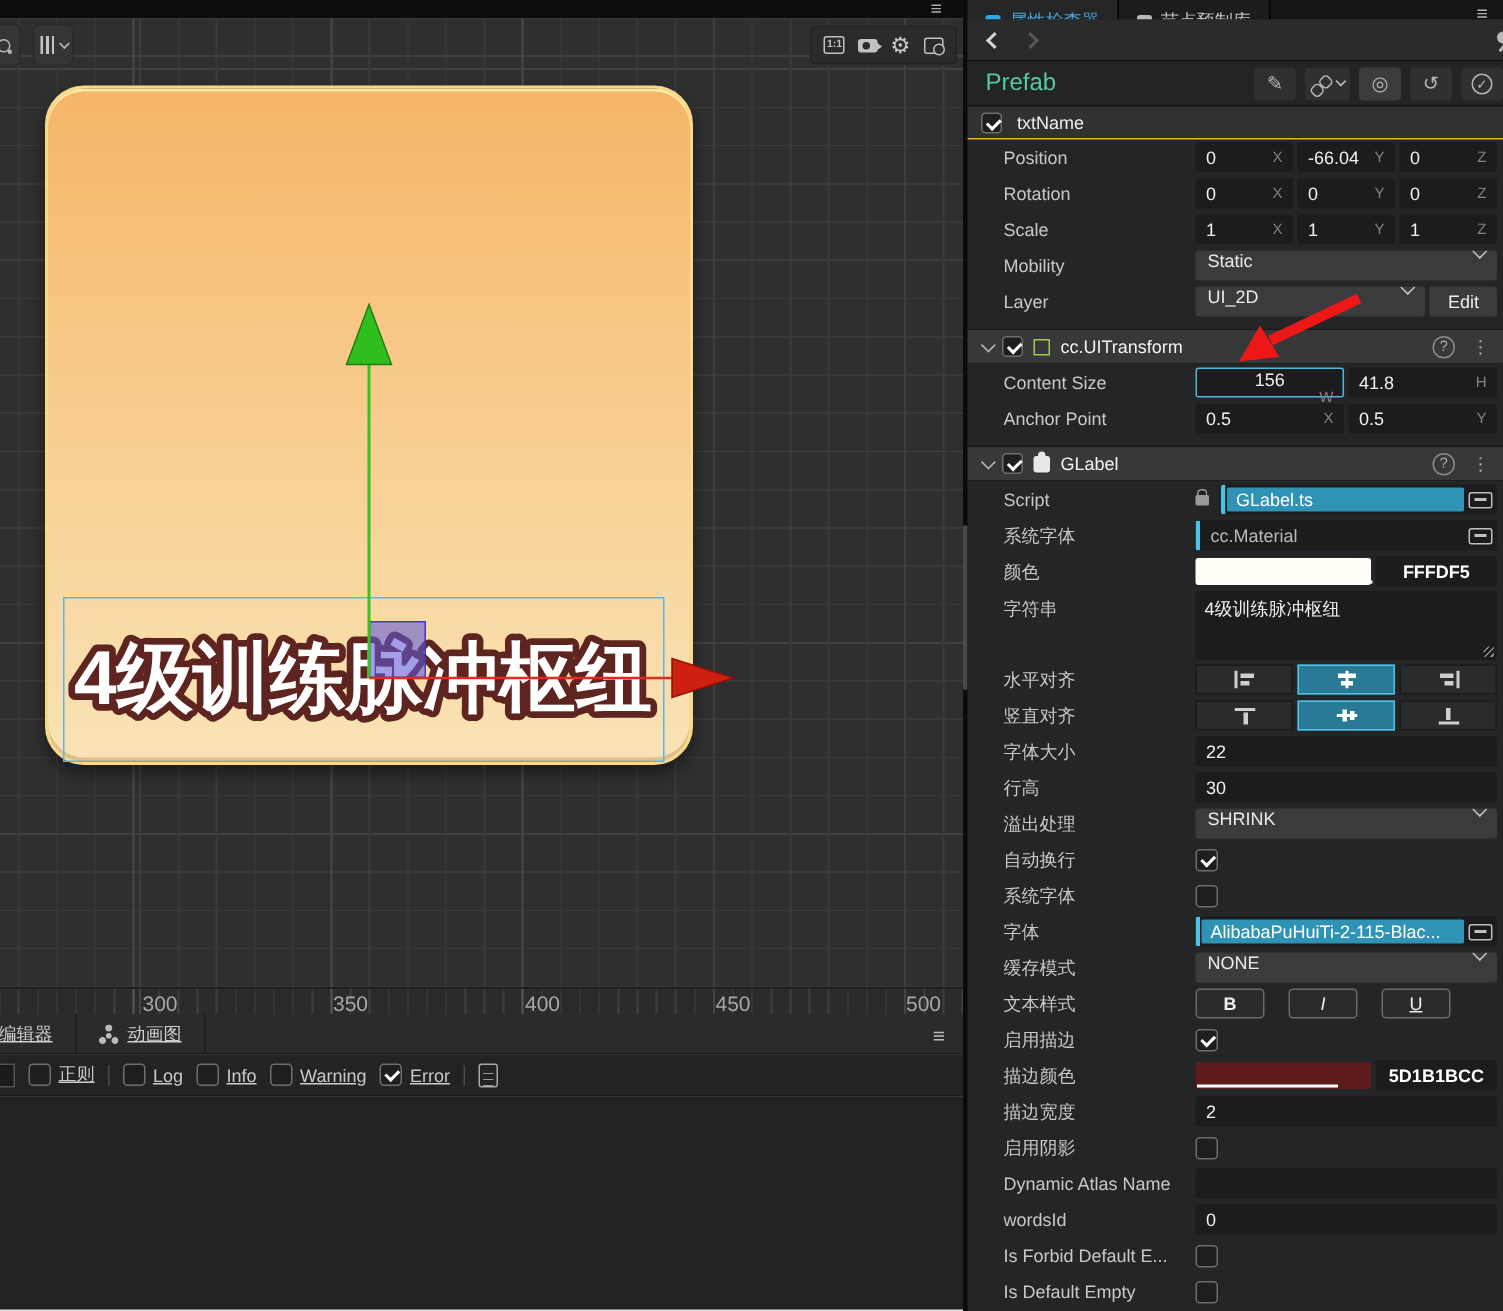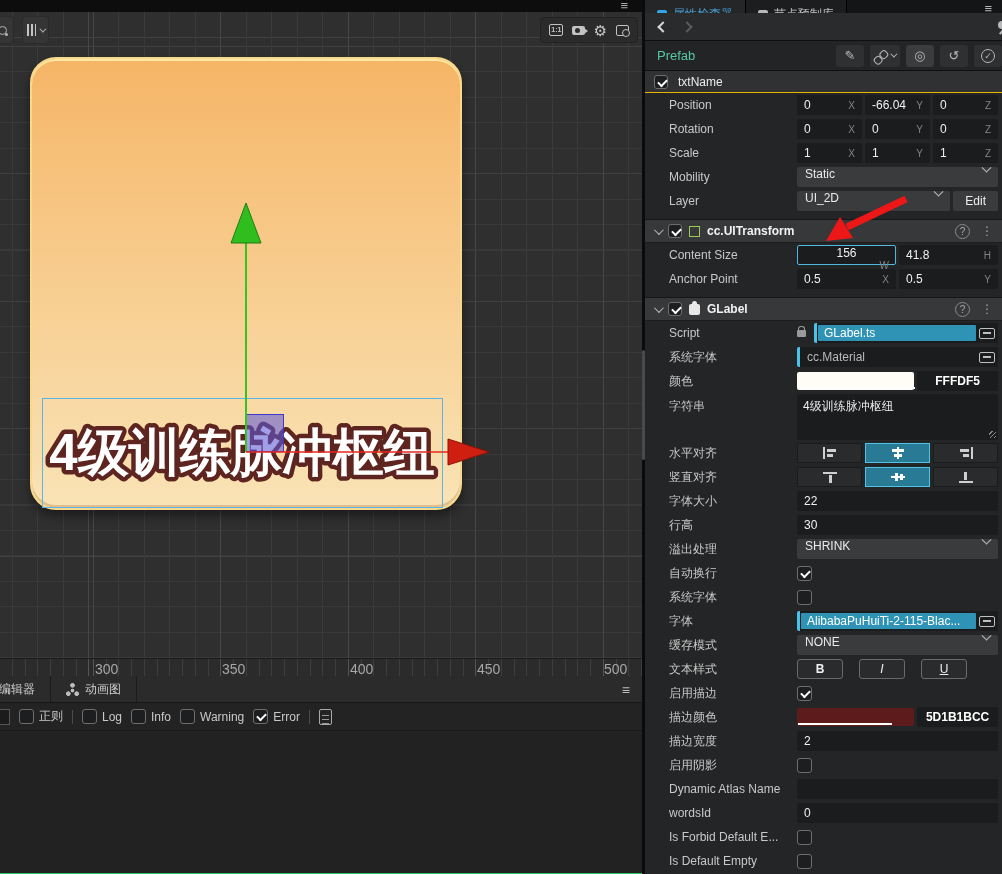--- a/index.html
+++ b/index.html
@@ -49,21 +49,21 @@
   #gizmo-svg { position:absolute; left:0; top:0; width:642px; height:646px; pointer-events:none; }
 
   #ruler { position:absolute; left:0; top:658px; width:100%; height:18px; background:#2b2b2c;
     border-top:1px solid #1b1b1b;
     background-image:repeating-linear-gradient(90deg,#555 0 1px,transparent 1px 127.5px),
       repeating-linear-gradient(90deg,#3e3e3f 0 1px,transparent 1px 12.75px);
     background-position:93px 0,93px 0; }
   .tick { position:absolute; top:2px; font-size:14px; color:#a7a7a7; }
 
   
-  #console { position:absolute; left:0; top:676px; width:100%; height:198px; background:#22c55e; }
+  #console { position:absolute; left:0; top:676px; width:100%; height:198px; background:#e5e5e5;text-decoration:underline; }
   #console-tabs { position:relative; height:27px; background:#2b2b2c; border-bottom:1px solid #161616; display:flex; overflow:hidden; }
   .ctab { display:flex; align-items:center; gap:6px; padding:0 15px; color:#cfcfcf; border-right:1px solid #1b1b1b; font-size:12px; }
   .ctab:first-child { margin-left:-16px; }
   .ic-graph { width:13px; height:13px;
     background:radial-gradient(circle at 50% 18%, #bbb 2px, transparent 2.6px),
       radial-gradient(circle at 18% 82%, #bbb 2px, transparent 2.6px),
       radial-gradient(circle at 82% 82%, #bbb 2px, transparent 2.6px),
       radial-gradient(circle at 50% 58%, #bbb 1.6px, transparent 2.2px); }
   #console-tabs .menu { position:absolute; right:12px; top:6px; color:#bbb; font-size:14px; }
   #console-filter { height:28px; display:flex; align-items:center; gap:9px; border-bottom:1px solid #191919; background:#232324; }
@@ -89,21 +89,21 @@
   .ic-shield { width:10px; height:10px; border-radius:2px 2px 4px 4px; background:#2fa7e8; margin-top:3px; }
   .ic-shield.gray { background:#b9b9b9; }
   #insp-tabs .menu { margin-left:auto; margin-right:10px; color:#b5b5b5; font-size:13px; margin-top:1px; }
   #insp-nav { height:28px; background:#2a2b2c; border-bottom:1px solid #101010; position:relative; display:flex; align-items:center; }
   .chev { width:8px; height:8px; border-left:2px solid #d8d8d8; border-bottom:2px solid #d8d8d8; }
   .chev.left { transform:rotate(45deg); margin-left:14px; }
   .chev.right { transform:rotate(-135deg); margin-left:16px; border-color:#5a5a5a; }
   .ic-pin { position:absolute; right:-4px; top:8px; width:8px; height:8px; background:#b9b9b9; border-radius:50%; }
   .ic-pin::after { content:""; position:absolute; left:3px; top:7px; width:2px; height:7px; background:#b9b9b9; transform:rotate(40deg); }
   #insp-prefab { height:30px; background:#232425; border-bottom:1px solid #101010; display:flex; align-items:center; padding:0 0 0 12px; gap:6px; }
-  #prefab-label { color:#56c8a2; font-size:13px; }
+  #prefab-label { color:#56c8a2; font-size:16px; }
   #prefab-btns { margin-left:auto; display:flex; gap:6px; }
   .pbtn { min-width:28px; height:22px; background:#2f3031; border-radius:3px; display:flex; align-items:center; justify-content:center; gap:3px; color:#b9b9b9; font-size:13px; padding:0 5px; }
   .pbtn.hl { background:#3b3c3d; }
   .ic-unlink { position:relative; width:12px; height:12px; transform:rotate(45deg); }
   .ic-unlink::before,.ic-unlink::after { content:""; position:absolute; left:3px; width:6px; height:6px; border:1.5px solid #b9b9b9; border-radius:3px; }
   .ic-unlink::before { top:-1px; } .ic-unlink::after { top:7px; }
   .ic-check-circle { width:14px; height:14px; border:1.5px solid #b9b9b9; border-radius:50%; font-size:9px; line-height:12px; text-align:center; color:#b9b9b9; }
   #insp-node { height:22px; background:#303132; border-bottom:1px solid #eab308; display:flex; align-items:center; gap:10px; padding-left:9px; color:#ececec; }
   #insp-node .cb { width:14px; height:14px; }
 
@@ -114,21 +114,21 @@
   .vfield { flex:1; min-width:0; background:#1b1c1d; border:1px solid #1b1c1d; border-radius:2px; height:20px; display:flex; align-items:center; padding:0 6px; color:#f0f0f0; }
   .vfield .sfx { margin-left:auto; color:#838383; font-size:10px; }
   .vfield.hl { border:1px solid #4fb8e0;flex-direction:column; }
   .dd { flex:1; background:#3a3b3d; border-radius:2px; height:20px; display:flex; align-items:flex-start; padding:0 8px; color:#eaeaea; }
   .dd::after { content:""; width:6px; height:6px; border-right:1.5px solid #c2c2c2; border-bottom:1.5px solid #c2c2c2; transform:rotate(45deg) translate(-2px,-2px); margin-left:auto; }
   .btn { background:#3a3b3d; border-radius:2px; height:20px; padding:0 12px; display:flex; align-items:center; color:#eee; }
   .sec-head { height:24px; margin-top:6px; background:#373839; border-top:1px solid #161616; border-bottom:1px solid #1d1d1d;
     display:flex; align-items:center; gap:7px; padding:0 9px; }
   .sec-head .dchev { width:7px; height:7px; border-right:1.5px solid #bbb; border-bottom:1.5px solid #bbb; transform:rotate(45deg) translateY(-2px); }
   .sec-head .cb { width:14px; height:14px; }
-  .sec-title { color:#f2f2f2; font-weight:bold; }
+  .sec-title { color:#f2f2f2; font-weight:normal; }
   .ic-frame { width:11px; height:11px; border:1px solid #9ccb52; }
   .ic-puzzle { width:11px; height:11px; background:#e8e8e8; border-radius:2px; position:relative; }
   .ic-puzzle::before { content:""; position:absolute; left:3px; top:-3px; width:5px; height:5px; border-radius:50%; background:#e8e8e8; }
   .qmark { margin-left:auto; width:15px; height:15px; border:1px solid #8b8b8b; border-radius:50%; color:#a9a9a9; font-size:10px; line-height:13px; text-align:center; }
   .kebab { color:#a9a9a9; font-size:12px; letter-spacing:0; margin-left:4px; }
 
   .ic-lock { width:9px; height:7px; background:#9a9a9a; border-radius:1px; position:relative; margin-right:5px; flex:0 0 auto; }
   .ic-lock::before { content:""; position:absolute; left:1px; top:-4px; width:5px; height:4px; border:1.5px solid #9a9a9a; border-bottom:none; border-radius:3px 3px 0 0; }
   .asset { flex:1; min-width:0; height:20px; background:#1b1c1d; border-radius:2px; border-left:3px solid #4ac3e8; display:flex; overflow:hidden; align-items:center; }
   .asset .aval { background:#2f93b5; color:#fff; padding:0 6px; height:16px; line-height:16px; margin:2px 0 2px 1px; border-radius:1px; white-space:nowrap; overflow:hidden; flex:1; }

